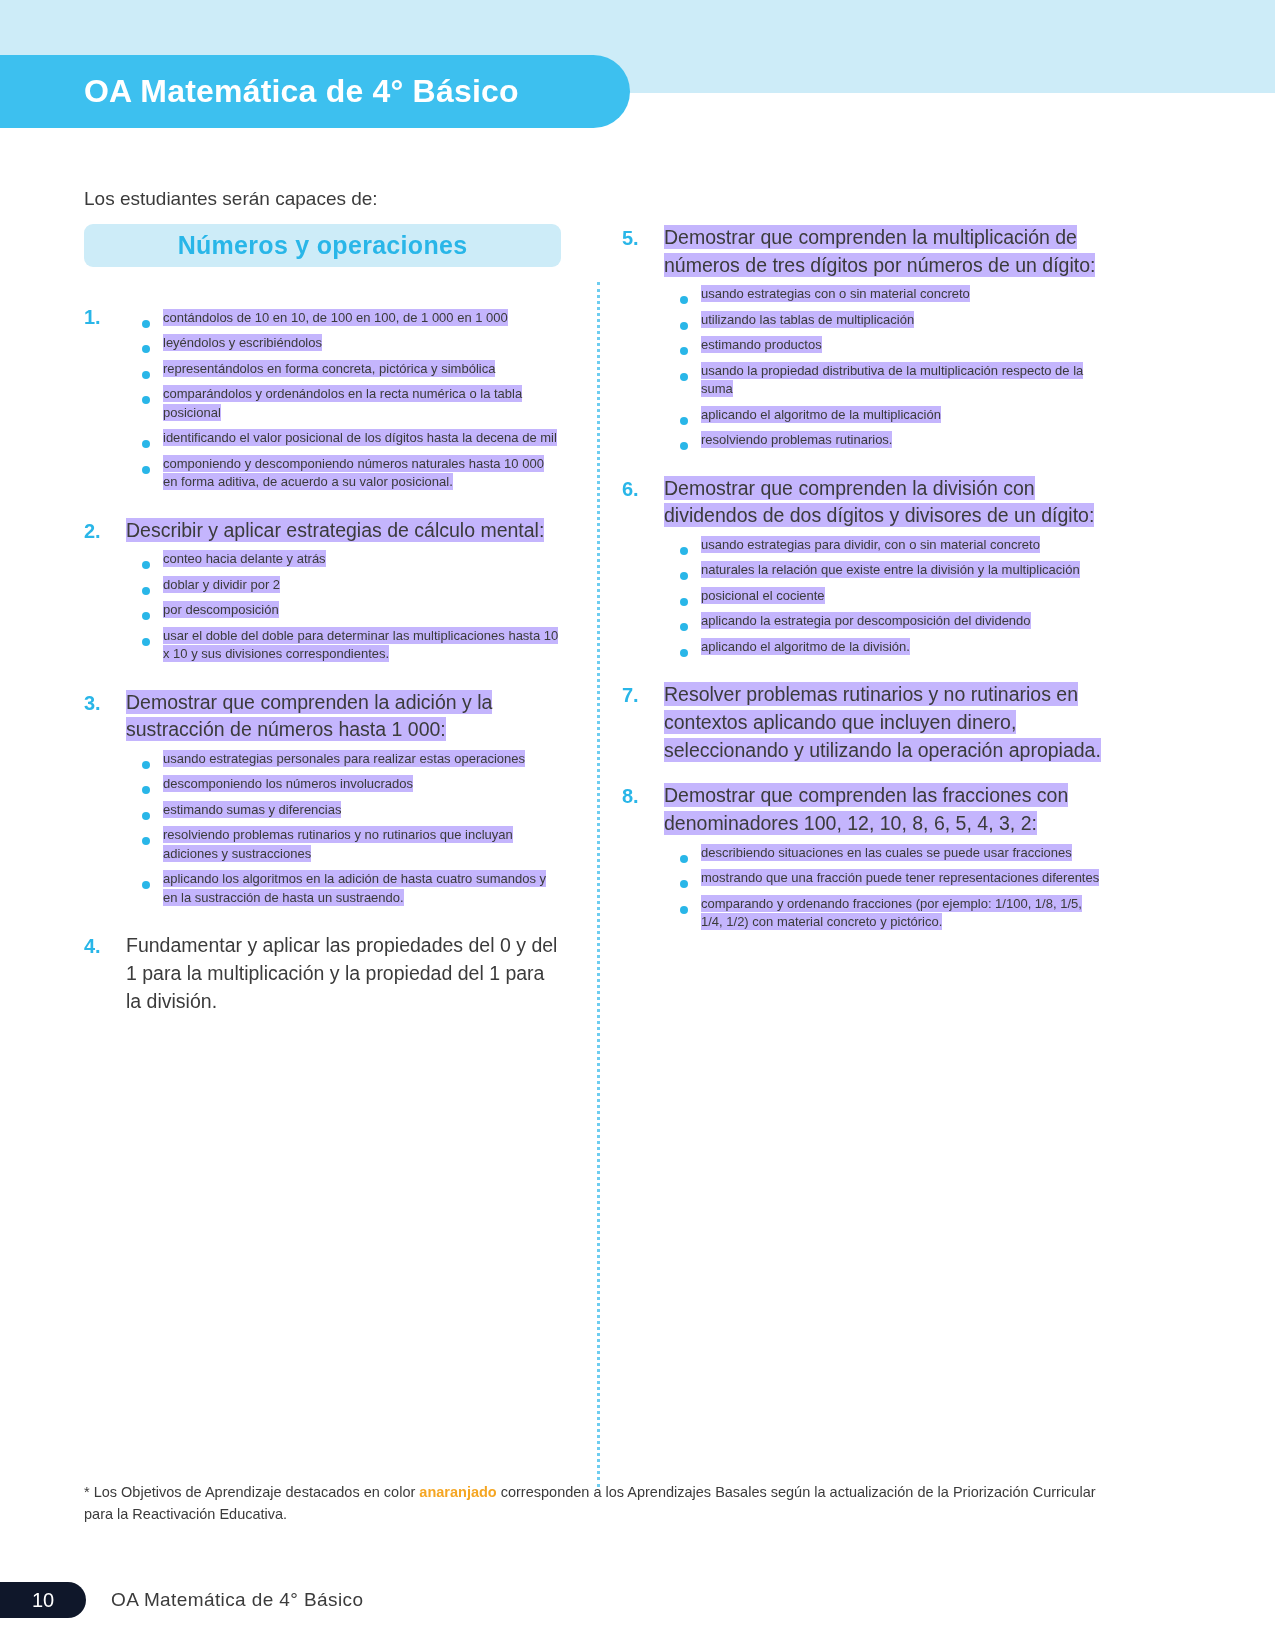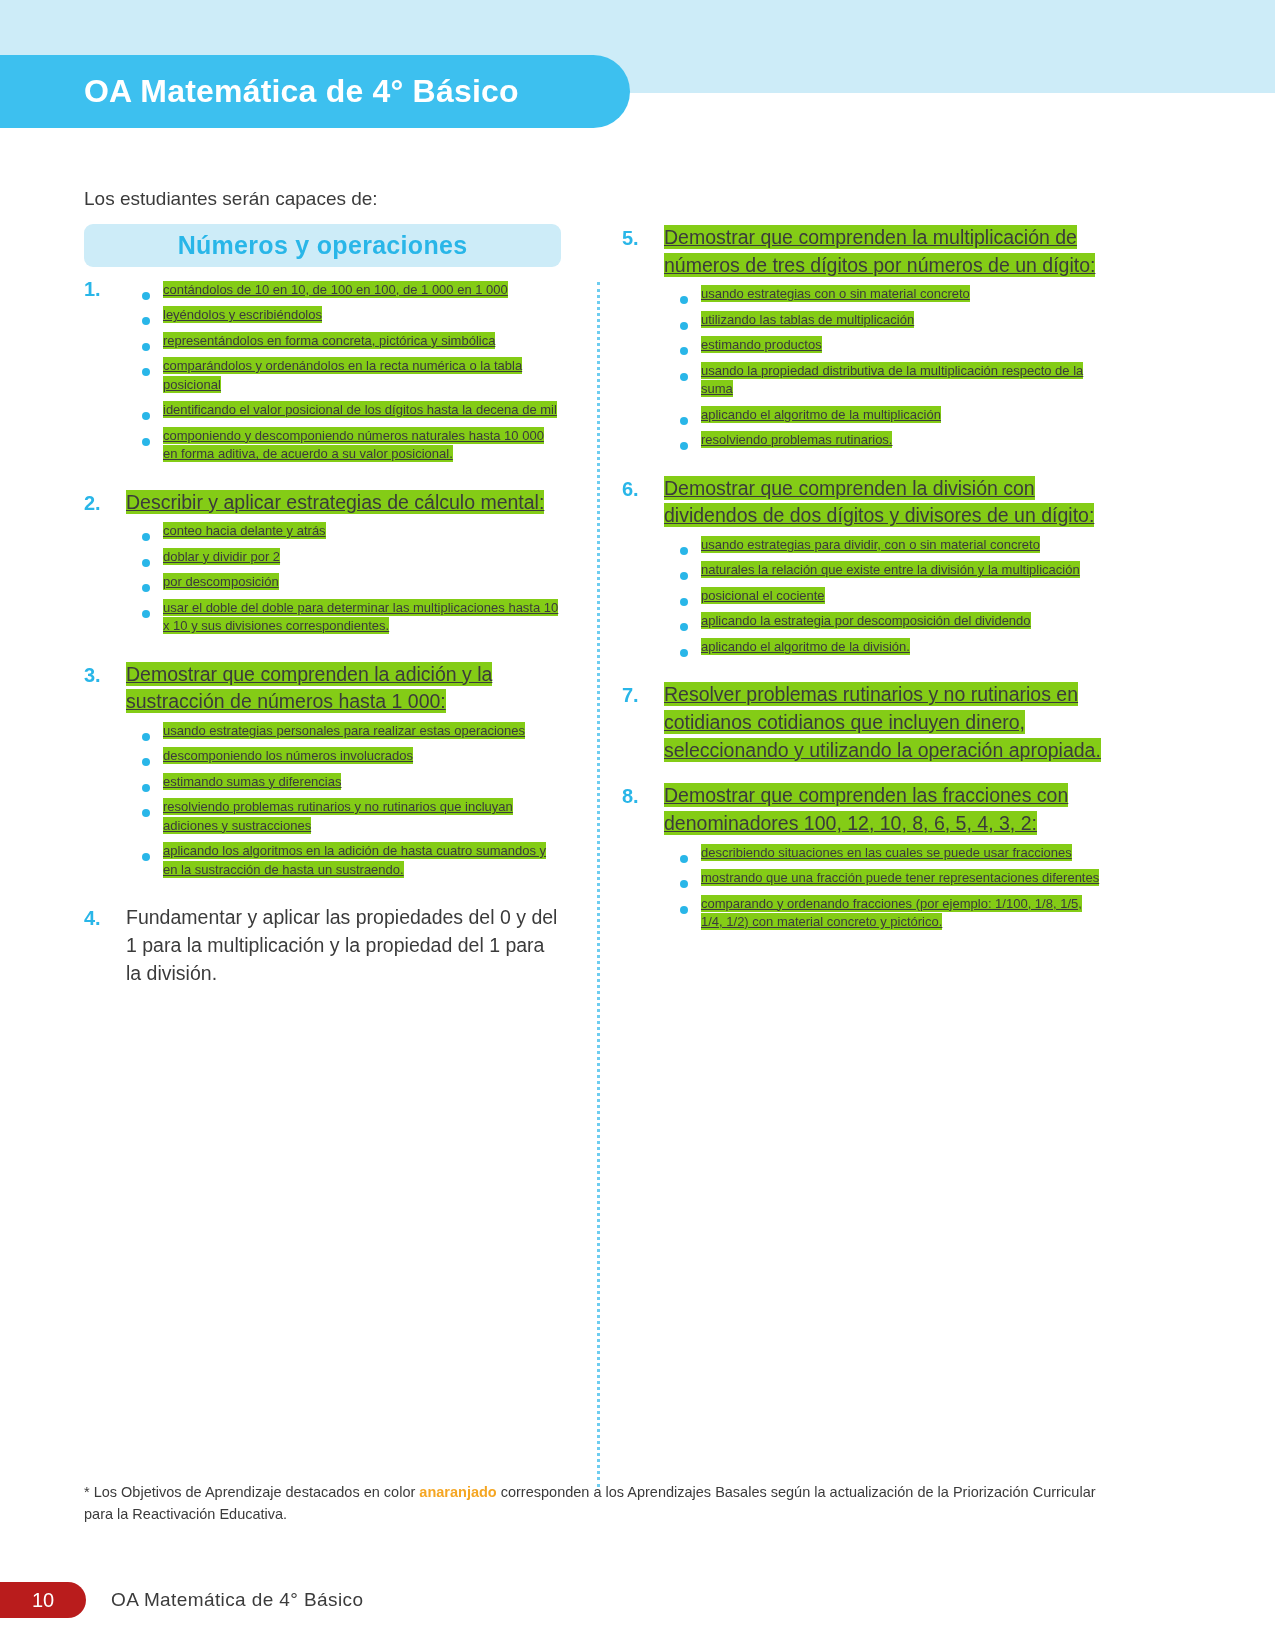--- a/index.html
+++ b/index.html
@@ -82,21 +82,21 @@
   }
 
   
   .section-head {
     background: #cdecf8;
     border-radius: 9px;
     height: 43px;
     display: flex;
     align-items: center;
     justify-content: center;
-    margin-bottom: 8px;
+    margin-bottom: 36px;
   }
   .section-head-title {
     color: #29b6e8;
     font-size: 25px;
     font-weight: bold;
     letter-spacing: 0.3px;
   }
 
   
   .oa-item {
@@ -111,25 +111,24 @@
     flex: 0 0 42px;
     line-height: 1.42;
   }
   .oa-body { flex: 1 1 auto; }
   .oa-stem {
     font-size: 19.5px;
     line-height: 1.42;
     margin: 0;
   }
   .hl {
-    background: #84cc16;
+    background: #c4b5fd;
     box-decoration-break: clone;
     -webkit-box-decoration-break: clone;
     padding: 1px 0;
-    text-decoration: underline;
   }
   .oa-bullets {
     list-style: none;
     margin: 6px 0 0 0;
     padding: 0;
   }
   .oa-bullets li {
     position: relative;
     padding-left: 37px;
     font-size: 13px;
@@ -165,21 +164,21 @@
   .page-footer {
     position: absolute;
     top: 1582px;
     left: 0;
     display: flex;
     align-items: center;
   }
   .page-number-pill {
     width: 86px;
     height: 36px;
-    background: #b91c1c;
+    background: #0f172a;
     border-top-right-radius: 18px;
     border-bottom-right-radius: 18px;
     display: flex;
     align-items: center;
     justify-content: center;
     color: #ffffff;
     font-size: 20px;
   }
   .footer-label {
     margin-left: 25px;
@@ -283,21 +282,21 @@
                 <li><span class="bullet-dot"></span><span class="hl">naturales la relación que existe entre la división y la multiplicación</span></li>
                 <li><span class="bullet-dot"></span><span class="hl">posicional el cociente</span></li>
                 <li><span class="bullet-dot"></span><span class="hl">aplicando la estrategia por descomposición del dividendo</span></li>
                 <li><span class="bullet-dot"></span><span class="hl">aplicando el algoritmo de la división.</span></li>
               </ul>
             </div>
           </div>
           <div class="oa-item">
             <div class="oa-num">7.</div>
             <div class="oa-body">
-              <p class="oa-stem"><span class="hl">Resolver problemas rutinarios y no rutinarios en cotidianos cotidianos que incluyen dinero, seleccionando y utilizando la operación apropiada.</span></p>
+              <p class="oa-stem"><span class="hl">Resolver problemas rutinarios y no rutinarios en contextos aplicando que incluyen dinero, seleccionando y utilizando la operación apropiada.</span></p>
             </div>
           </div>
           <div class="oa-item">
             <div class="oa-num">8.</div>
             <div class="oa-body">
               <p class="oa-stem"><span class="hl">Demostrar que comprenden las fracciones con denominadores 100, 12, 10, 8, 6, 5, 4, 3, 2:</span></p>
               <ul class="oa-bullets">
                 <li><span class="bullet-dot"></span><span class="hl">describiendo situaciones en las cuales se puede usar fracciones</span></li>
                 <li><span class="bullet-dot"></span><span class="hl">mostrando que una fracción puede tener representaciones diferentes</span></li>
                 <li><span class="bullet-dot"></span><span class="hl">comparando y ordenando fracciones (por ejemplo: 1/100, 1/8, 1/5, 1/4, 1/2) con material concreto y pictórico.</span></li>

